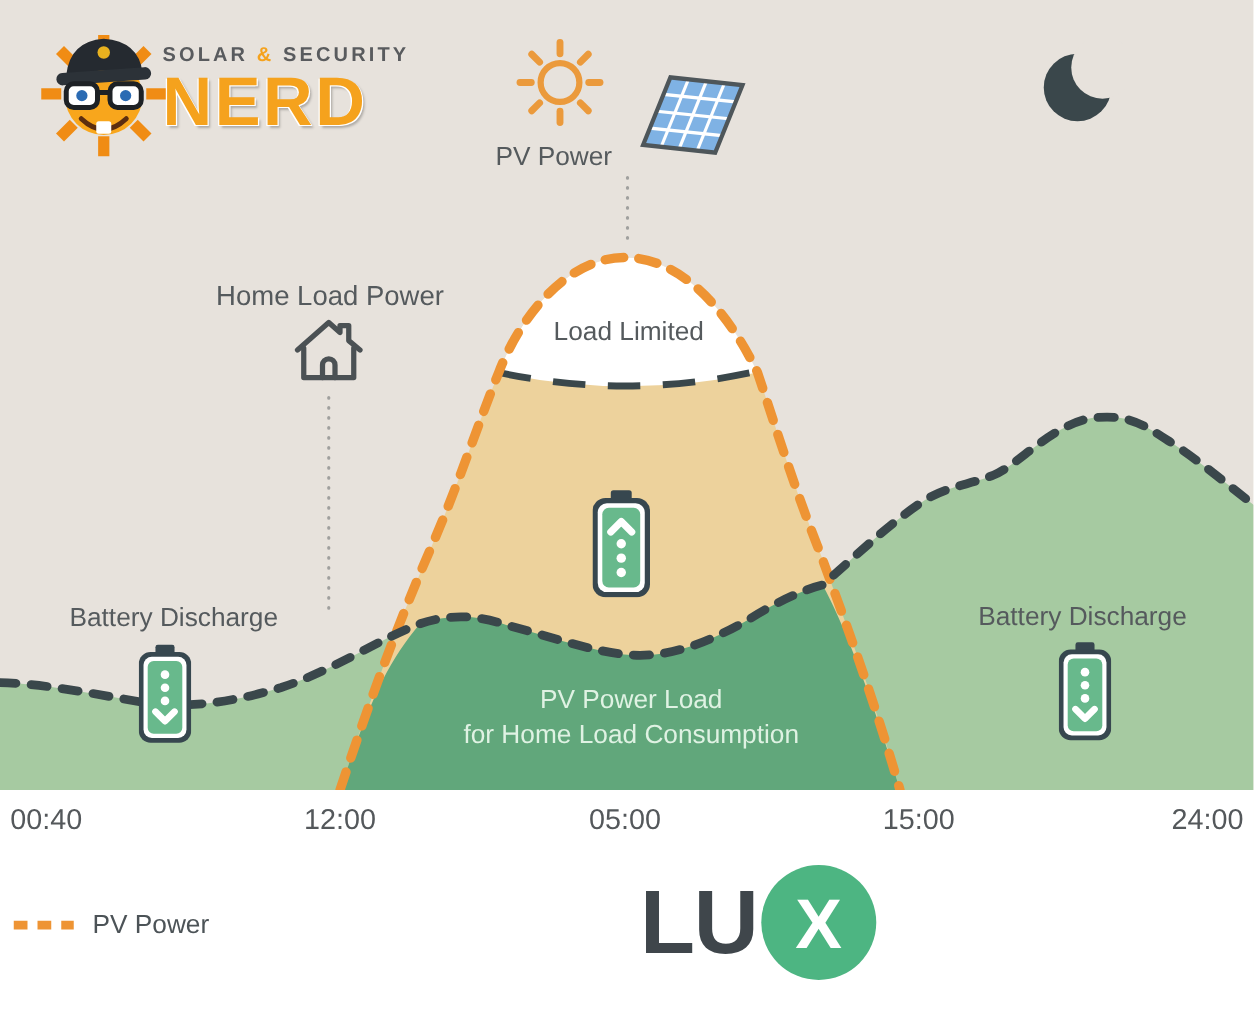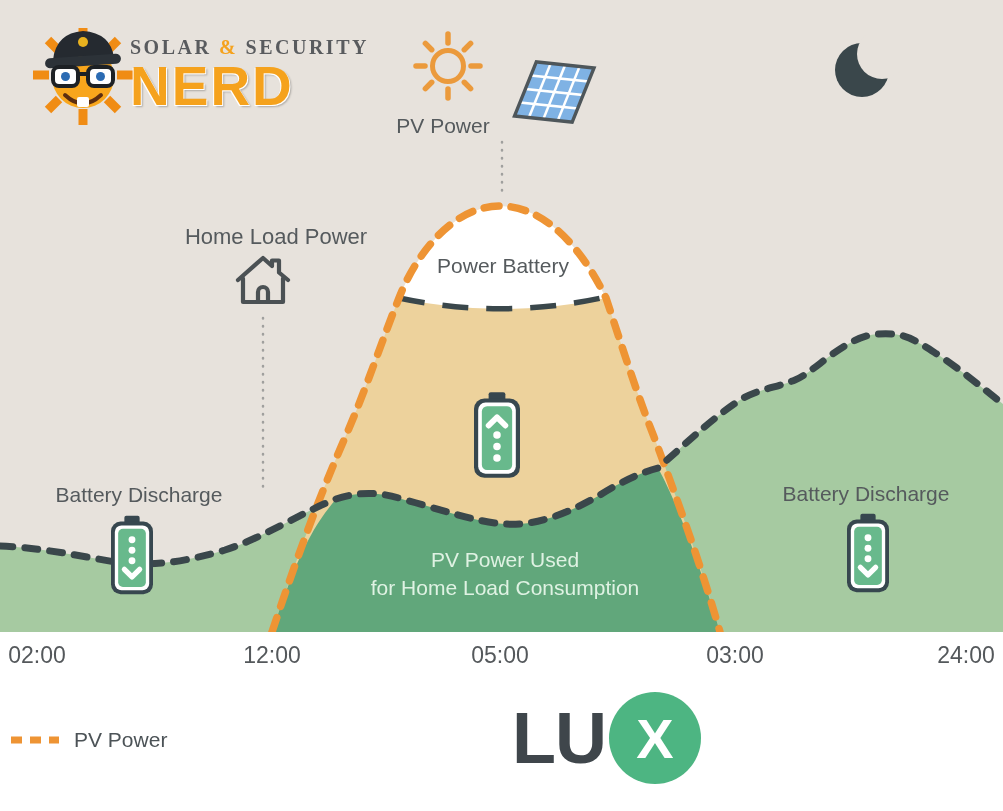--- a/index.html
+++ b/index.html
@@ -10,21 +10,21 @@
   .chart-svg { position:absolute; left:0; top:0; }
   .abs { position:absolute; }
   .lbl { position:absolute; color:#555a5d; font-size:21px; white-space:nowrap; transform:translateX(-50%); }
   .lbl-white { color:#dff2e3; text-align:center; line-height:1.35; }
   .tick { position:absolute; top:642px; transform:translateX(-50%); font-size:23px; color:#54585b; white-space:nowrap; }
   .legend-row { position:absolute; left:10px; display:flex; align-items:center; gap:14px; }
   .legend-label { font-size:21px; color:#4c5357; white-space:nowrap; }
   
   .brand { position:absolute; left:28px; top:20px; width:320px; height:110px; }
   .brand-text { position:absolute; left:102px; top:16px; }
-  .brand-line1 { font-size:20px; font-weight:bold; letter-spacing:2.5px; color:#595b5e; white-space:nowrap;font-family:Liberation Serif, serif; }
+  .brand-line1 { font-size:16px; font-weight:bold; letter-spacing:2.5px; color:#595b5e; white-space:nowrap; }
   .brand-amp { color:#f5a21d; }
   .brand-line2 { font-size:55px; font-weight:800; letter-spacing:2px; color:#f5a21d; line-height:1.0;
                  text-shadow:1px 1px 0 #fff, -1px 1px 0 #fff, 2px 2px 2px rgba(0,0,0,.25); }
   
   .luxpower { position:absolute; left:512px; top:692px; display:flex; align-items:center;text-align:center; }
   .lux-text { font-size:72px; font-weight:800; color:#3f464b; letter-spacing:-1px; }
   .lux-circle { width:92px; height:92px; border-radius:50%; background:#4db582; display:flex; align-items:center; justify-content:center; margin:0 3px; }
   .lux-x { font-size:56px; font-weight:800; color:#ffffff; }
 </style>
 </head>
@@ -166,34 +166,34 @@
       <rect x="0" y="6" width="44" height="76" rx="10" fill="#37474f"></rect>
       <rect x="4" y="10" width="36" height="68" rx="7" fill="#ffffff"></rect>
       <rect x="7.5" y="13.5" width="29" height="61" rx="5" fill="#68b98c"></rect>
       <circle cx="22" cy="25" r="3.6" fill="#fff"></circle>
         <circle cx="22" cy="36" r="3.6" fill="#fff"></circle>
         <circle cx="22" cy="47" r="3.6" fill="#fff"></circle>
       <path d="M14,56 L22,64 L30,56" fill="none" stroke="#ffffff" stroke-width="5.5" stroke-linecap="round" stroke-linejoin="round"></path>
     </svg>
 
     <div class="lbl" style="left:443px;top:114px">PV Power</div>
-    <div class="lbl" style="left:276px;top:224px;font-size:22px">Home Load Power</div>
-    <div class="lbl" style="left:503px;top:254px">Power Battery</div>
+    <div class="lbl" style="left:264px;top:224px;font-size:22px">Home Load Power</div>
+    <div class="lbl" style="left:503px;top:254px">Load Limited</div>
     <div class="lbl" style="left:139px;top:483px">Battery Discharge</div>
     <div class="lbl" style="left:866px;top:482px">Battery Discharge</div>
     <div class="lbl lbl-white" style="left:505px;top:546px">
-      <div>PV Power Used</div>
+      <div>PV Power Load</div>
       <div>for Home Load Consumption</div>
     </div>
   </div>
 
-  <div class="tick" style="left:37px">02:00</div>
+  <div class="tick" style="left:37px">00:40</div>
   <div class="tick" style="left:272px">12:00</div>
   <div class="tick" style="left:500px">05:00</div>
-  <div class="tick" style="left:735px">03:00</div>
+  <div class="tick" style="left:735px">15:00</div>
   <div class="tick" style="left:966px">24:00</div>
 
   <div class="legend-row" style="top:728px">
     <svg width="50" height="10">
       <line x1="1" y1="5" x2="49" y2="5" stroke="#ee9434" stroke-width="7" stroke-dasharray="11 8"></line>
     </svg>
     <span class="legend-label">PV Power</span>
   </div>
 
   <div class="luxpower">

